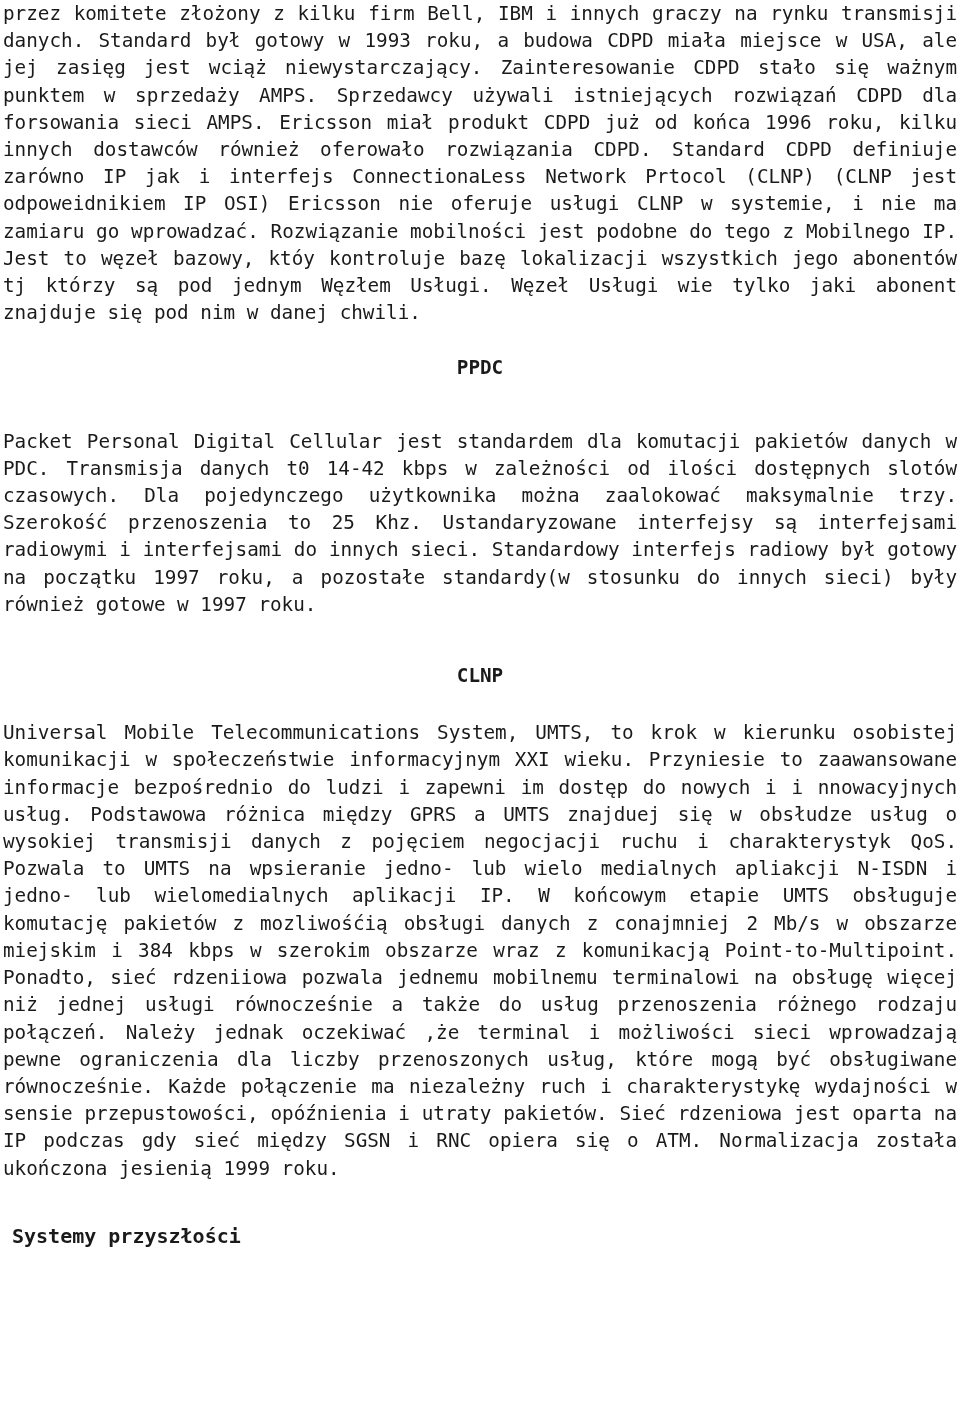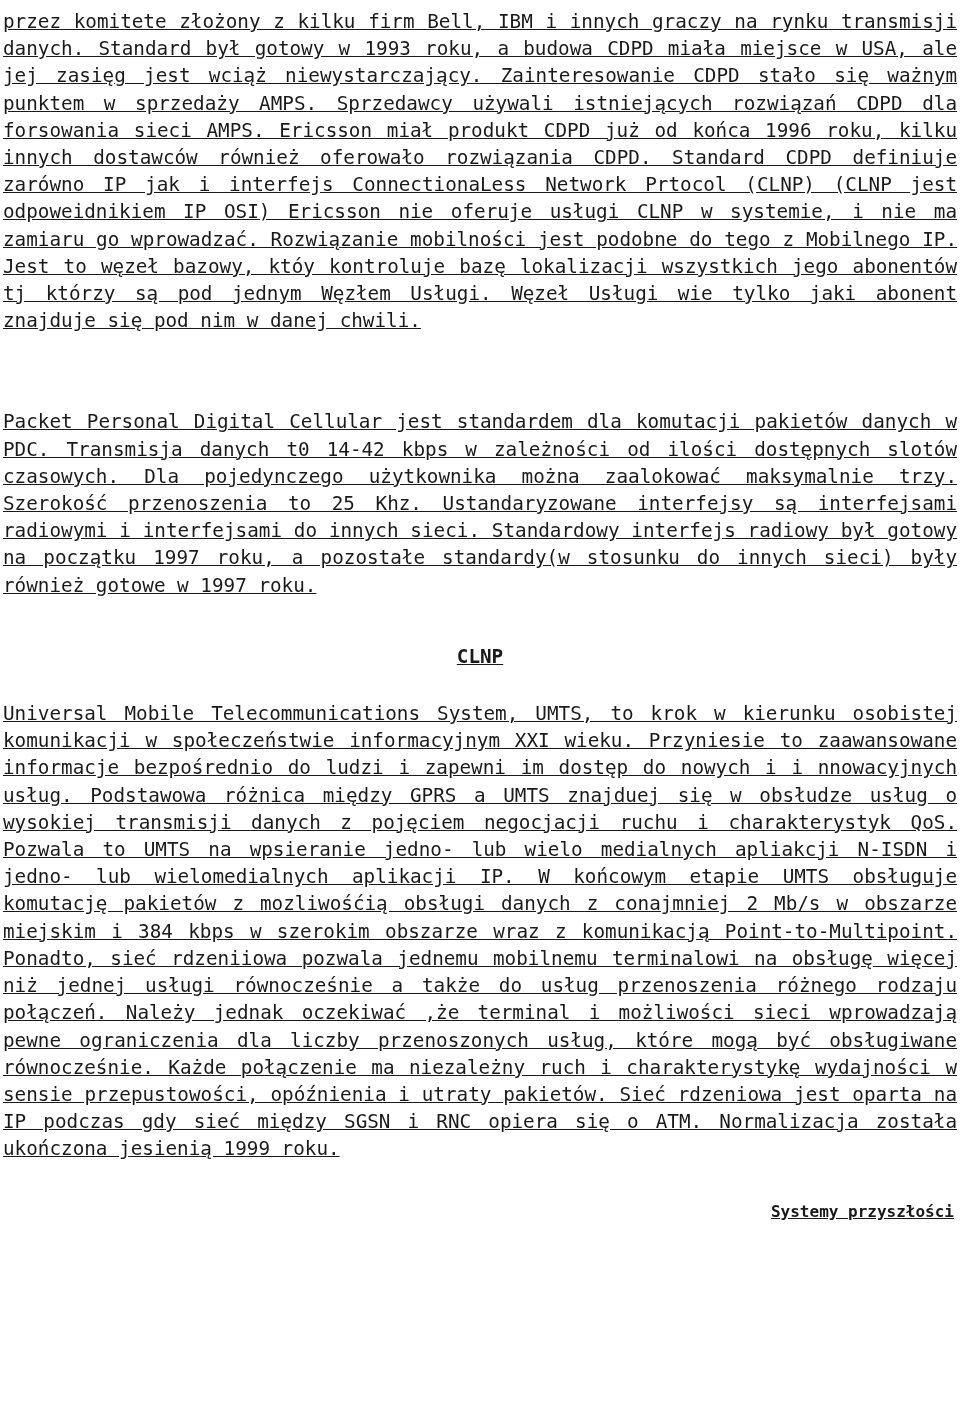--- a/index.html
+++ b/index.html
@@ -12,22 +12,21 @@
     height: 1421px;
     overflow: hidden;
     font-family: "DejaVu Sans Mono", "Liberation Mono", monospace;
     color: #1a1a1a;
   }
   .page {
     position: relative;
     width: 960px;
     height: 1245px;
     box-sizing: border-box;
-    padding: 8px 3px;
-    text-decoration: underline;
+    padding: 0 3px;
   }
   .para {
     font-size: 19.3px;
     line-height: 27.2px;
     text-align: justify;
     text-align-last: left;
     letter-spacing: 0px;
     word-spacing: 0px;
     margin: 0;
     white-space: normal;
@@ -37,41 +36,42 @@
     margin-top: 0px;
   }
   .heading {
     text-align: center;
     font-weight: bold;
     font-size: 19.3px;
     line-height: 27.2px;
     margin: 0;
   }
   .heading-final {
-    text-align: right;
+    text-align: left;
     font-weight: bold;
-    font-size: 16px;
+    font-size: 20px;
     line-height: 27.2px;
-    margin: 3px;
+    margin: 9px;
   }
   .sp-before-ppdc { height: 28px; }
   .sp-after-ppdc  { height: 46px; }
   .sp-before-umts { height: 44px; }
   .sp-after-umts  { height: 30px; }
   .sp-before-final{ height: 32px; }
 </style>
 </head>
 <body>
 
 <div class="page">
 
   <p class="para first">przez komitete złożony z kilku firm Bell, IBM i innych graczy na rynku transmisji danych. Standard był gotowy w 1993 roku, a budowa CDPD miała miejsce w USA, ale jej zasięg jest wciąż niewystarczający. Zainteresowanie CDPD stało się ważnym punktem w sprzedaży AMPS. Sprzedawcy używali istniejących rozwiązań CDPD dla forsowania sieci AMPS. Ericsson miał produkt CDPD już od końca 1996 roku, kilku innych dostawców również oferowało rozwiązania CDPD. Standard CDPD definiuje zarówno IP jak i interfejs ConnectionaLess Network Prtocol (CLNP) (CLNP jest odpoweidnikiem IP OSI) Ericsson nie oferuje usługi CLNP w systemie, i nie ma zamiaru go wprowadzać. Rozwiązanie mobilności jest podobne do tego z Mobilnego IP. Jest to węzeł bazowy, któy kontroluje bazę lokalizacji wszystkich jego abonentów tj którzy są pod jednym Węzłem Usługi. Węzeł Usługi wie tylko jaki abonent znajduje się pod nim w danej chwili.</p>
 
   <div class="sp-before-ppdc"></div>
 
+  <h2 class="heading">PPDC</h2>
 
   <div class="sp-after-ppdc"></div>
 
   <p class="para">Packet Personal Digital Cellular jest standardem dla komutacji pakietów danych w PDC. Transmisja danych t0 14-42 kbps w zależności od ilości dostępnych slotów czasowych. Dla pojedynczego użytkownika można zaalokować maksymalnie trzy. Szerokość przenoszenia to 25 Khz. Ustandaryzowane interfejsy są interfejsami radiowymi i interfejsami do innych sieci. Standardowy interfejs radiowy był gotowy na początku 1997 roku, a pozostałe standardy(w stosunku do innych sieci) były również gotowe w 1997 roku.</p>
 
   <div class="sp-before-umts"></div>
 
   <h2 class="heading">CLNP</h2>
 
   <div class="sp-after-umts"></div>

